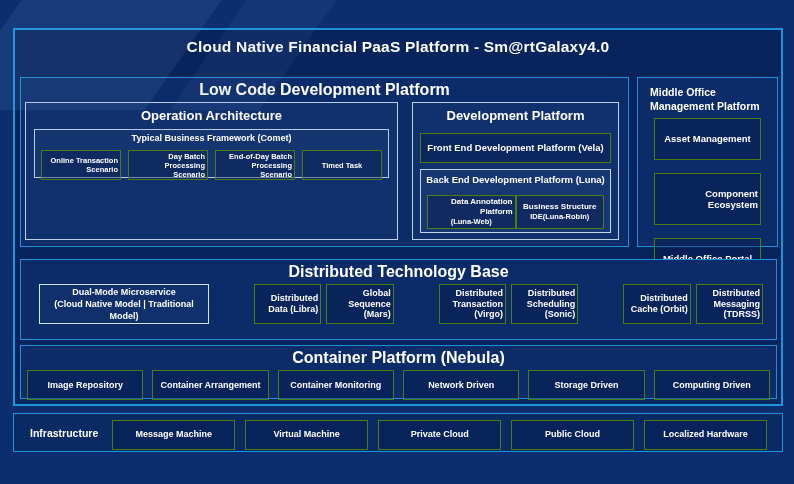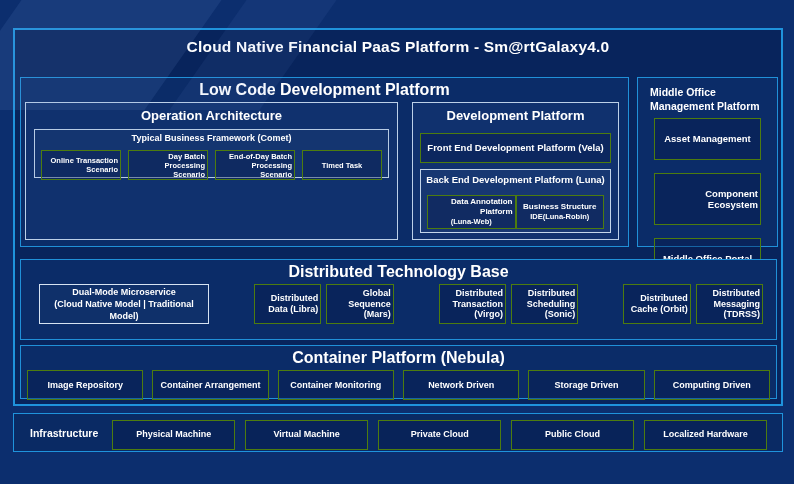--- a/index.html
+++ b/index.html
@@ -189,19 +189,19 @@
       <div class="chip ct-chip">Network Driven</div>
       <div class="chip ct-chip">Storage Driven</div>
       <div class="chip ct-chip">Computing Driven</div>
     </div>
   </div>
 </div>
 
 <div class="infra">
   <div class="infra-label">Infrastructure</div>
   <div class="infra-row">
-    <div class="chip infra-chip">Physical Machine</div>
+    <div class="chip infra-chip">Message Machine</div>
     <div class="chip infra-chip">Virtual Machine</div>
     <div class="chip infra-chip">Private Cloud</div>
     <div class="chip infra-chip">Public Cloud</div>
     <div class="chip infra-chip">Localized Hardware</div>
   </div>
 </div>
 
 </body></html>

